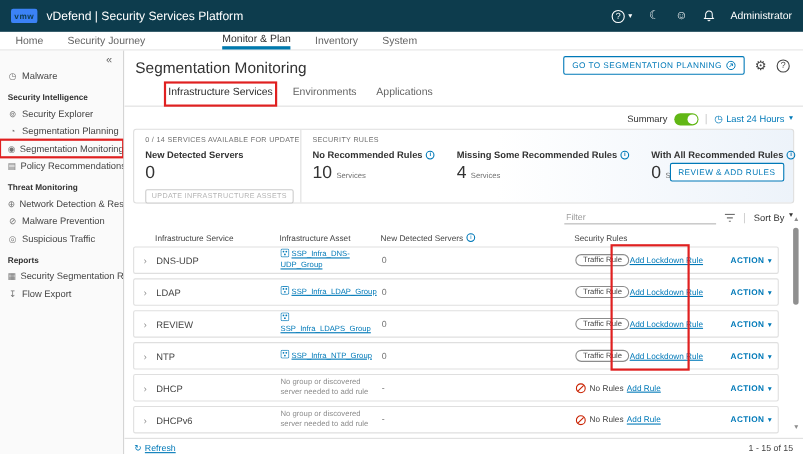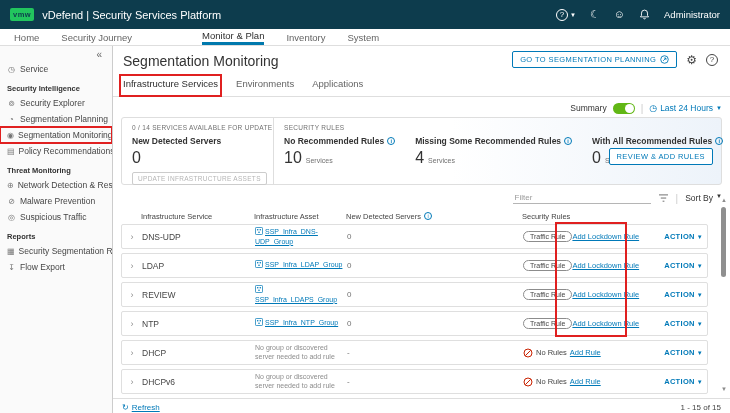--- a/index.html
+++ b/index.html
@@ -1,21 +1,21 @@
 <!DOCTYPE html>
 <html><head>
 <meta charset="utf-8">
 <style>
   * { margin:0; padding:0; box-sizing:border-box; }
   html,body { width:730px; height:413px; overflow:hidden; background:#fff;
               font-family:"Liberation Sans", sans-serif; color:#454545; }
 
   
   .topbar { height:29px; background:#0d3c4d; display:flex; align-items:center; padding:0 10px; }
-  .logo-badge { background:#22c55e; color:#0d3c4d; font-weight:bold; font-size:7.5px;
+  .logo-badge { background:#3b82f6; color:#0d3c4d; font-weight:bold; font-size:7.5px;
                 padding:2px 3px; border-radius:2px; letter-spacing:.5px; }
   .topbar-title { color:#fff; font-size:11px; margin-left:8px; }
   .topbar-right { margin-left:auto; display:flex; align-items:center; gap:14px; }
   .tb-icon { color:#fff; font-size:11px; display:flex; align-items:center; line-height:1; }
   .circle-q { width:12px; height:12px; border:1px solid #fff; border-radius:50%; color:#fff;
               font-size:8px; display:flex; align-items:center; justify-content:center; }
   .tb-caret { color:#fff; font-size:6px; margin-left:2px; }
   .topbar-user { color:#fff; font-size:9.5px; white-space:nowrap; }
 
   
@@ -43,21 +43,21 @@
   .btn-outline { border:1px solid #0079b8; color:#0079b8; background:#fff; font-size:7.5px;
                  letter-spacing:.4px; padding:3px 7px; border-radius:2px; cursor:pointer;
                  font-family:inherit; white-space:nowrap; display:flex; align-items:center; gap:4px; }
   .gear { font-size:12px; color:#454545; cursor:pointer; line-height:1; }
   .circle-q.dark { border-color:#454545; color:#454545; cursor:pointer; }
 
   .tabs { display:flex; gap:18px; padding-left:10px; margin-top:9px; border-bottom:1px solid #dedede;
           height:19px; align-items:flex-start; }
   .tab { font-size:9.5px; color:#646464; cursor:pointer; padding-bottom:4px; }
   .tab.active { color:#2e2e2e; }
-  .tab.annotated { outline:2px solid #e02020; outline-offset:2px; }
+  .tab.annotated { outline:2px solid #e02020; outline-offset:2px;margin-left:30px; }
 
   .content { padding:3px 8px 0; }
   .summary-row { display:flex; justify-content:flex-end; align-items:center; gap:6px; height:16px;
                  font-size:8.5px; color:#333; }
   .toggle { width:22px; height:11px; border-radius:6px; background:#61b715; position:relative; cursor:pointer; }
   .toggle::after { content:""; position:absolute; right:1px; top:1px; width:9px; height:9px;
                    border-radius:50%; background:#fff; }
   .vdiv { color:#ccc; font-size:10px; }
   .time-range { color:#0079b8; display:flex; align-items:center; gap:3px; cursor:pointer; }
   .clock-glyph { font-size:9px; }
@@ -178,21 +178,21 @@
 
 </div>
 
 <div class="shell">
 
   <div class="sidebar">
     <div class="collapse">«</div>
 
       <div class="side-entry side-item">
         <span class="glyph">◷</span>
-        <span class="lbl">Service</span>
+        <span class="lbl">Malware</span>
       </div>
 
       <div class="side-entry side-header">
         
         <span class="lbl">Security Intelligence</span>
       </div>
 
       <div class="side-entry side-item">
         <span class="glyph">⊚</span>
         <span class="lbl">Security Explorer</span>

